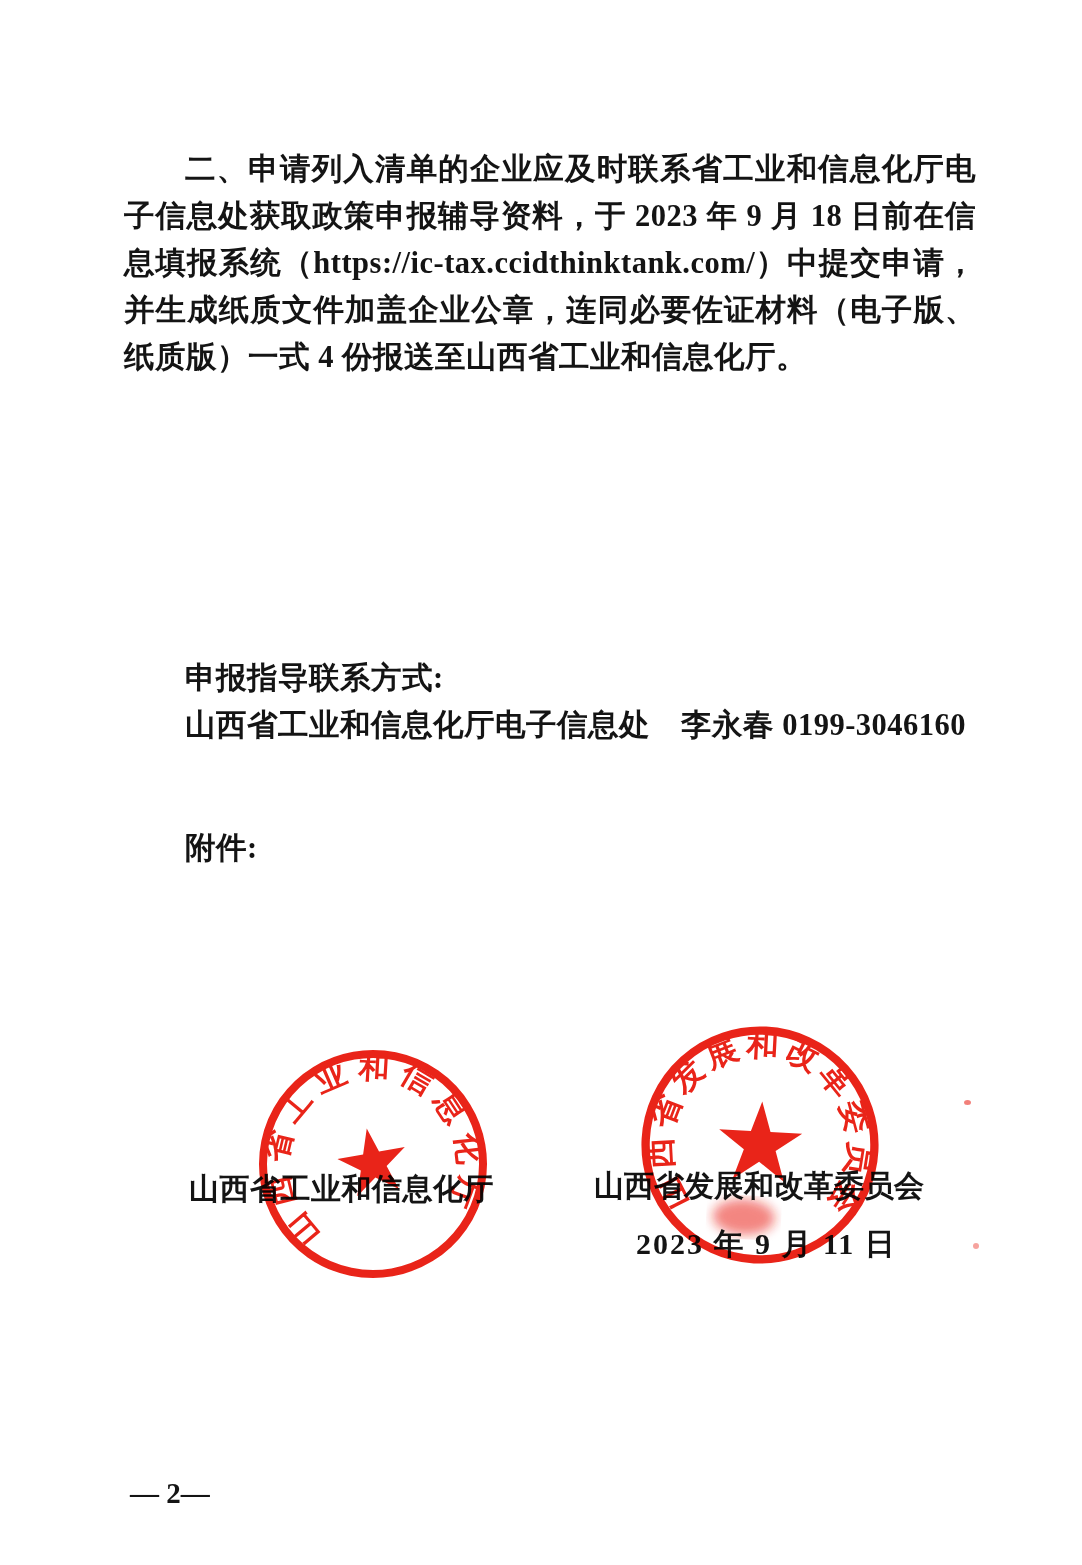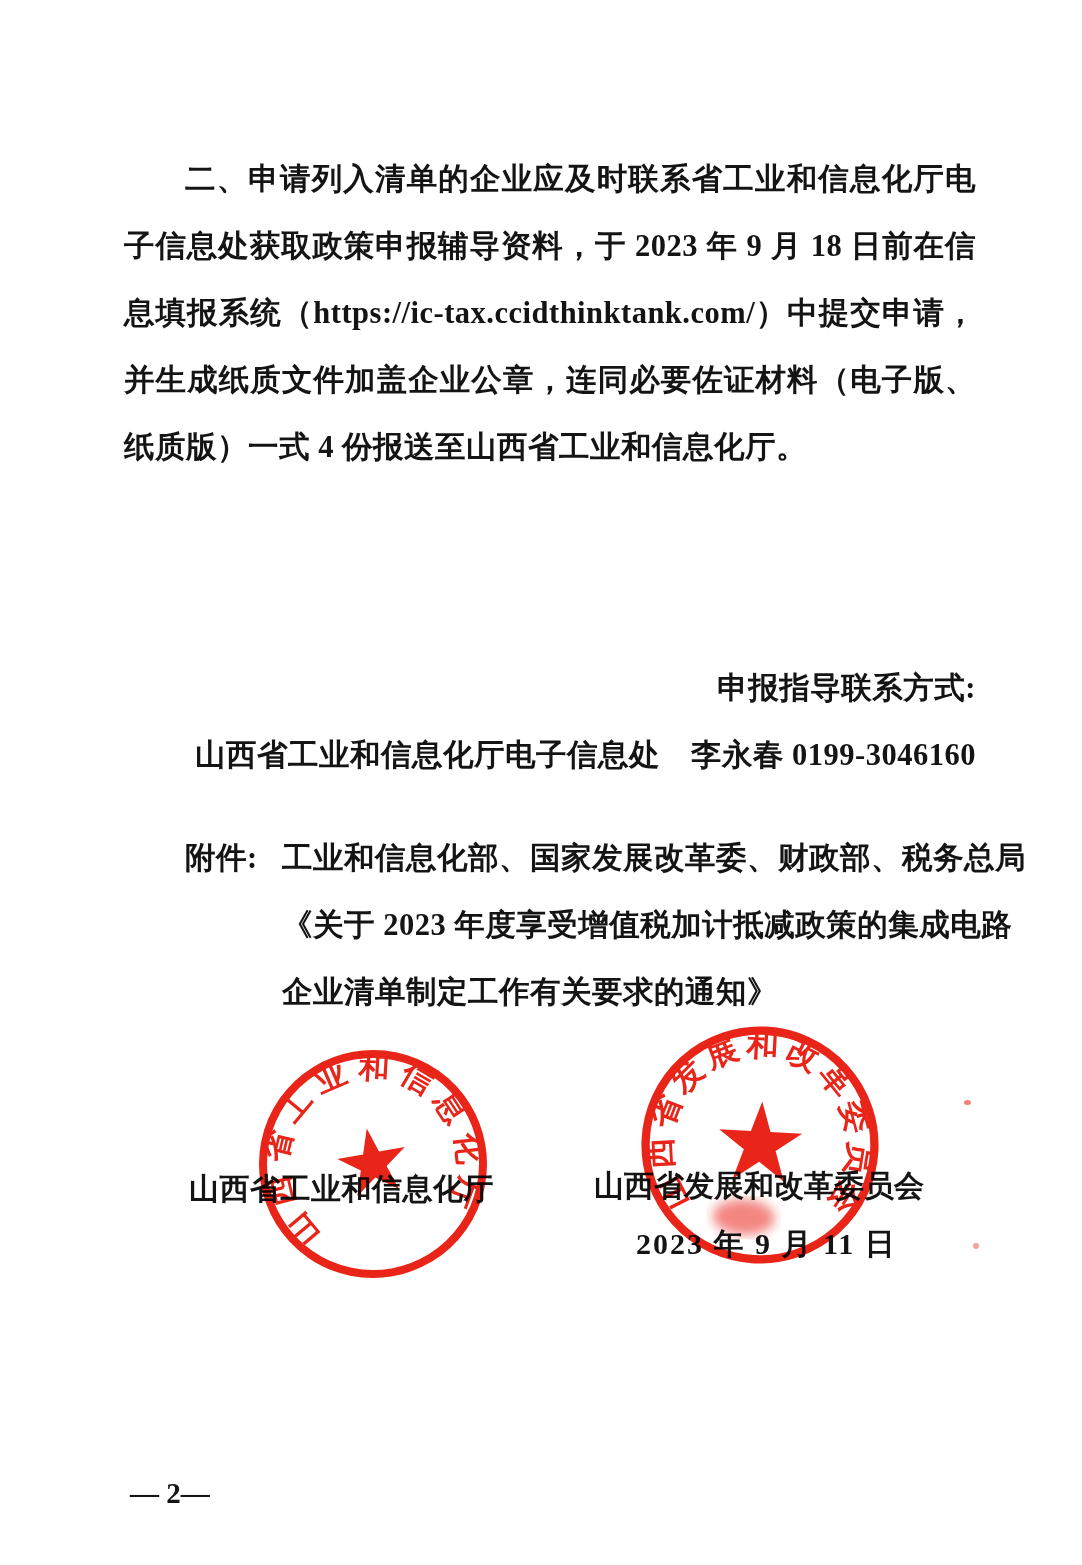--- a/index.html
+++ b/index.html
@@ -4,27 +4,27 @@
 <style>
   html,body { margin:0; padding:0; background:#e9e9e9; }
   .page {
     position:relative; width:1082px; height:1565px; margin:0 auto;
     background:#ffffff; overflow:hidden;
     font-family:"Liberation Serif","DejaVu Serif",serif;
     color:#141414;
   }
   .textblock {
     position:absolute; left:124px; width:852px;
-    font-size:30.5px; line-height:67px;
+    font-size:30.5px; line-height:47px;
     text-align:justify; font-weight:600; letter-spacing:0.5px;
     overflow-wrap:break-word;
   }
   .main-text { top:146px; }
   .main-text p { margin:0; text-indent:2em; }
-  .contact-block { top:655px; text-align:right; }
+  .contact-block { top:655px; text-align:left; }
   .contact-block div { text-indent:2em; white-space:nowrap; }
   .attach-block { top:825px; text-align:left; }
   .attach-label { position:absolute; left:61px; top:0; white-space:nowrap; }
   .attach-lines { margin-left:158px; }
   .attach-lines div { white-space:nowrap; }
 
   .sig { position:absolute; font-weight:600; white-space:nowrap; font-size:30px; }
   .sig-left  { left:189px; top:1169px; letter-spacing:0.5px; }
   .sig-right { left:594px; top:1166px; letter-spacing:0; }
   .sig-date  { left:636px; top:1224px; letter-spacing:2px; }
@@ -52,25 +52,20 @@
     <p>二、申请列入清单的企业应及时联系省工业和信息化厅电子信息处获取政策申报辅导资料，于 2023 年 9 月 18 日前在信息填报系统（https://ic-tax.ccidthinktank.com/）中提交申请，并生成纸质文件加盖企业公章，连同必要佐证材料（电子版、纸质版）一式 4 份报送至山西省工业和信息化厅。</p>
   </div>
 
   <div class="textblock contact-block">
     <div>申报指导联系方式:</div>
     <div>山西省工业和信息化厅电子信息处　李永春 0199-3046160</div>
   </div>
 
   <div class="textblock attach-block">
     <span class="attach-label">附件:</span>
-    <div class="attach-lines">
-      <div>工业和信息化部、国家发展改革委、财政部、税务总局</div>
-      <div>《关于 2023 年度享受增值税加计抵减政策的集成电路</div>
-      <div>企业清单制定工作有关要求的通知》</div>
-    </div>
   </div>
 
   <div class="sig sig-left">山西省工业和信息化厅</div>
   <div class="sig sig-right">山西省发展和改革委员会</div>
   <div class="sig sig-date">2023 年 9 月 11 日</div>
 
   <svg class="seal seal-left" width="260" height="260" viewBox="-130 -130 260 260">
     <circle r="110" fill="none" stroke="#e8180c" stroke-width="8"></circle>
     <path id="arcL" d="M -55.3 65.9 A 86 86 0 1 1 55.3 65.9" fill="none"></path>
     <text font-size="31" fill="#e8180c" letter-spacing="9" text-anchor="middle">

